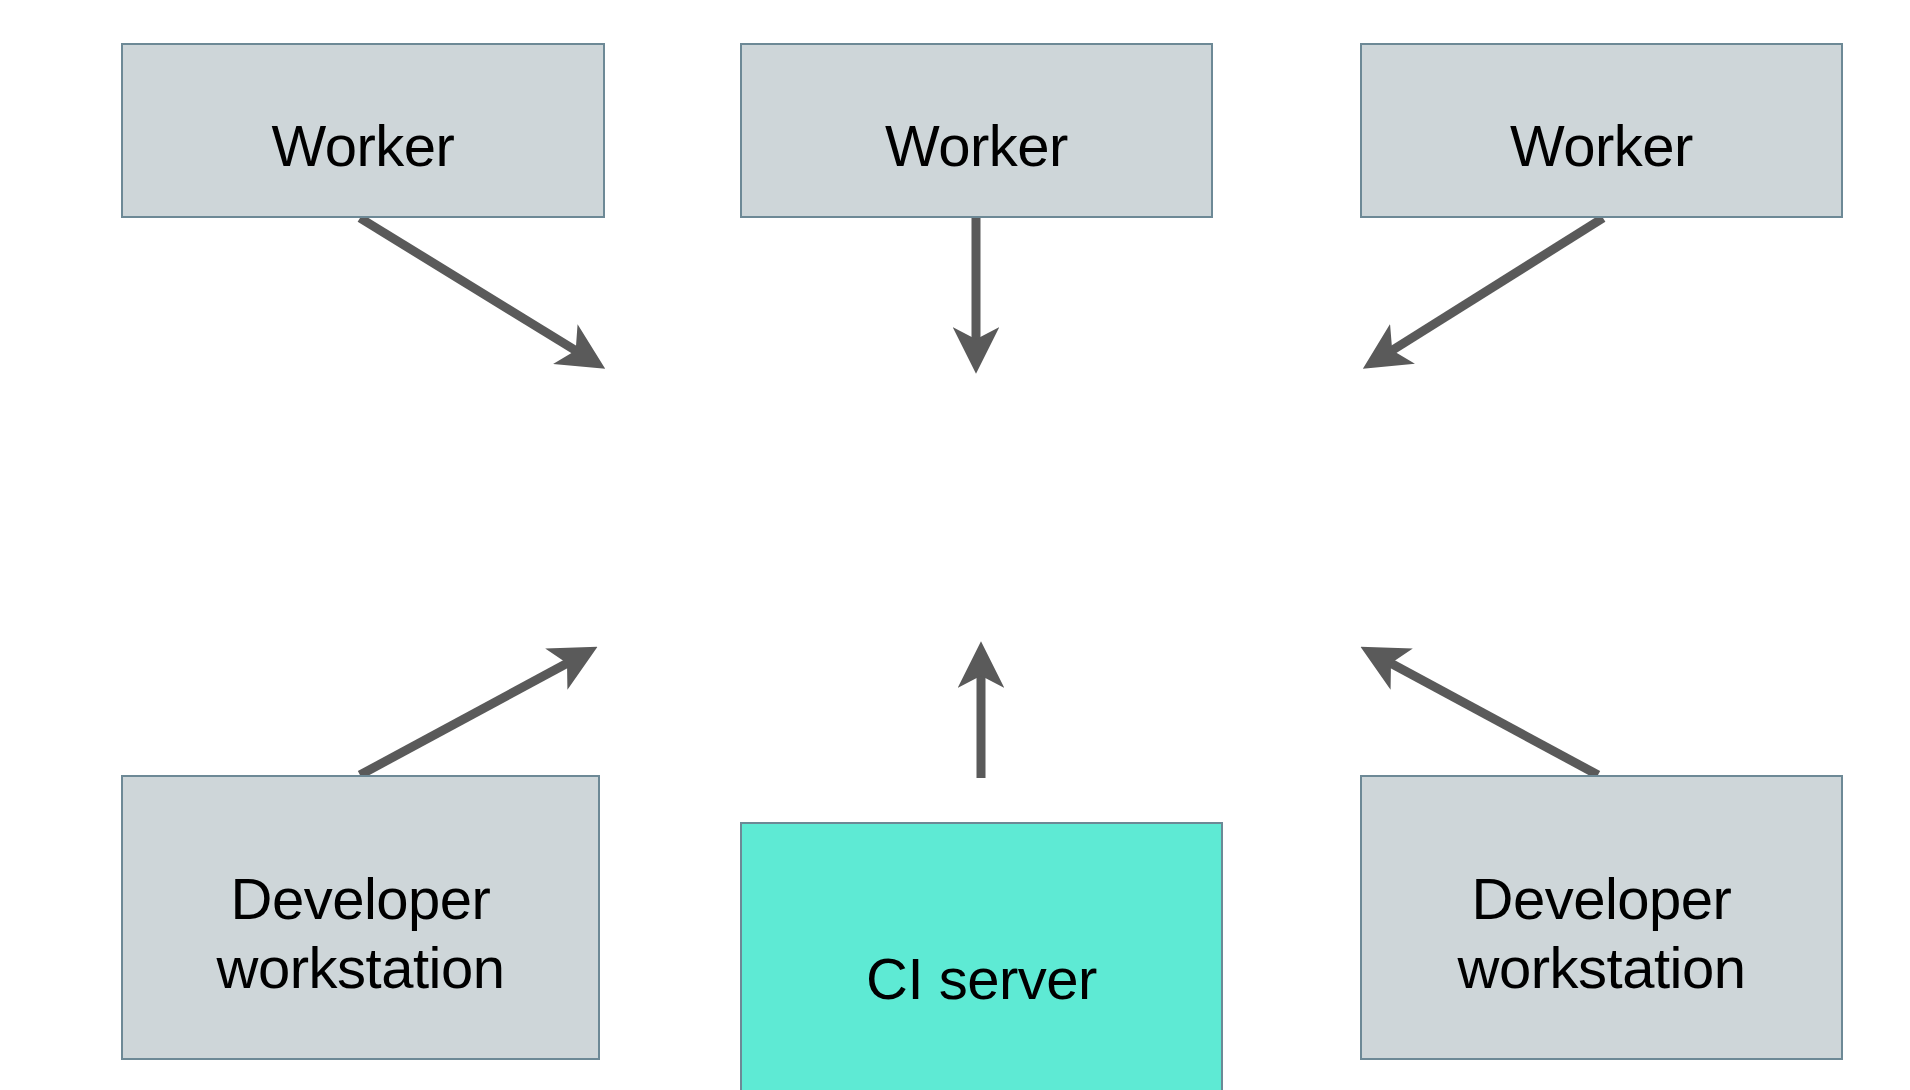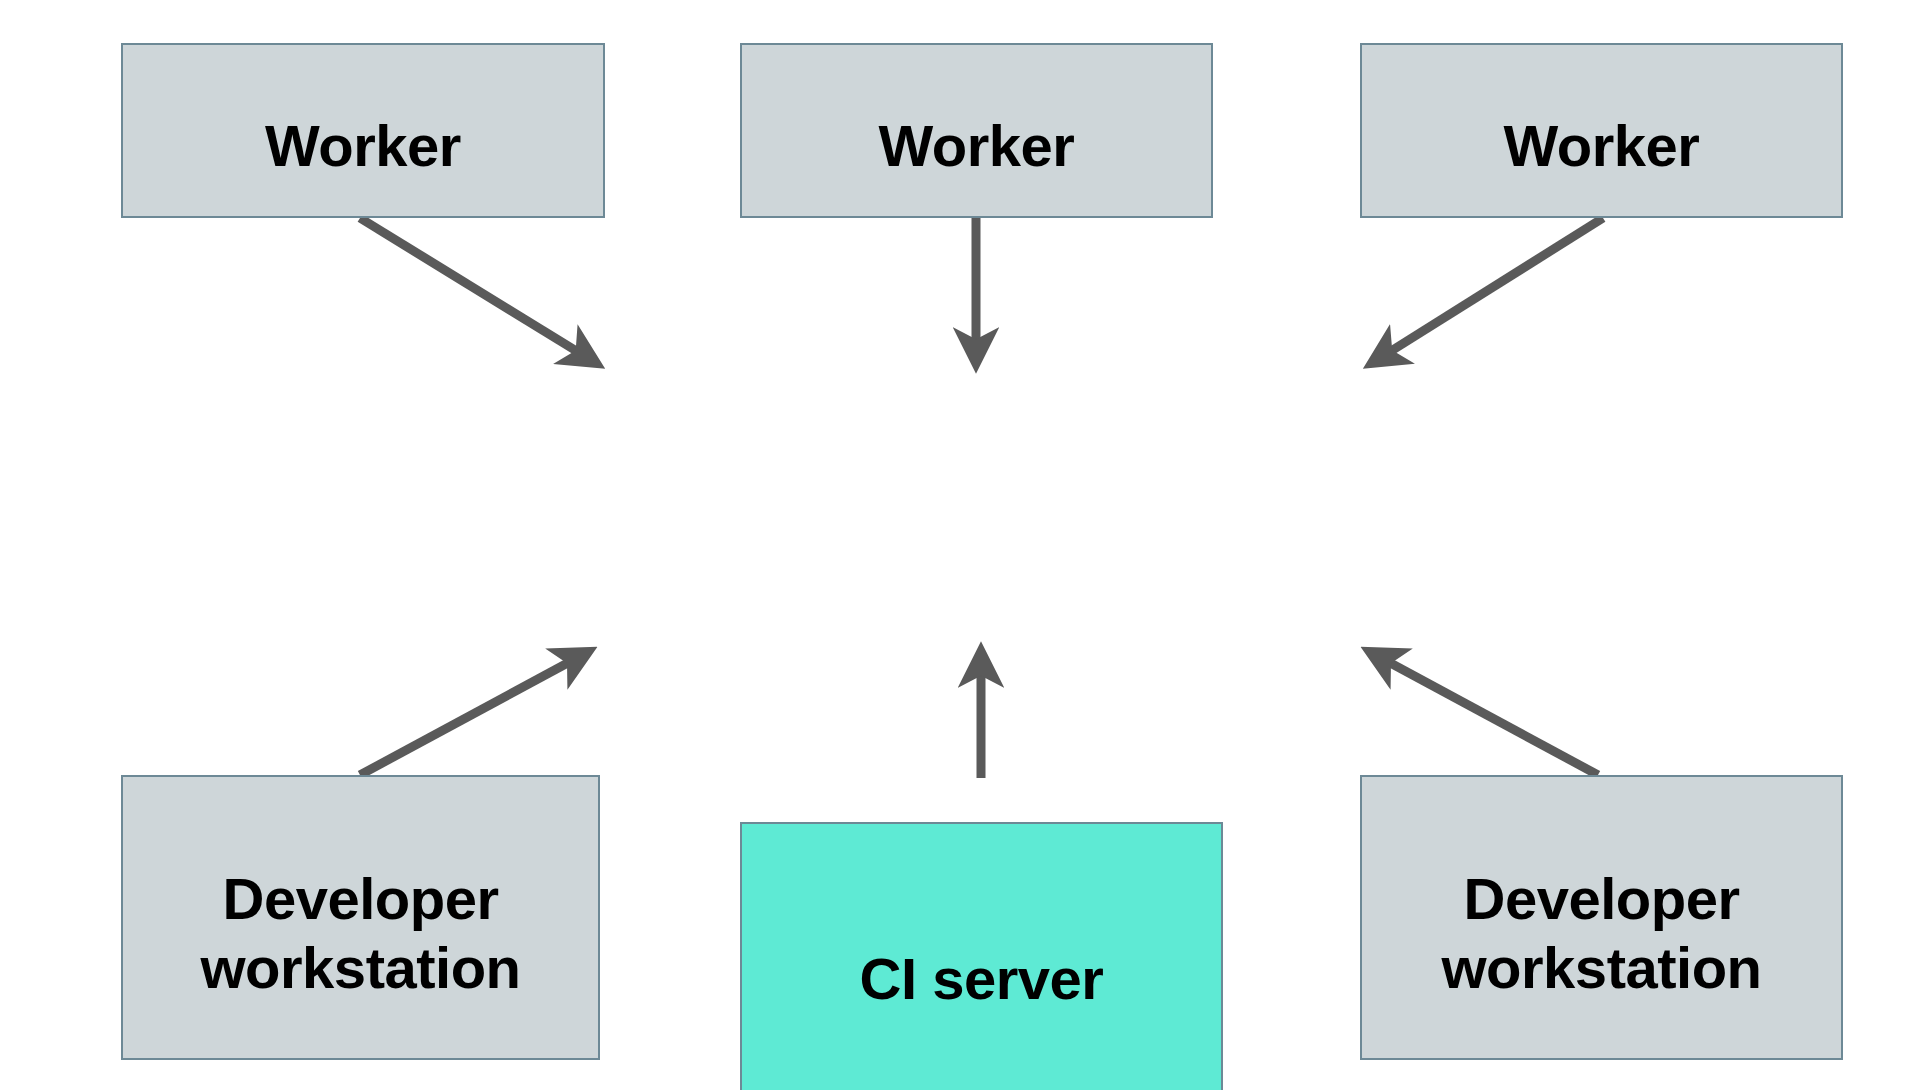--- a/index.html
+++ b/index.html
@@ -36,21 +36,21 @@
     display: flex;
     align-items: center;
     justify-content: center;
     text-align: center;
     z-index: 2;
   }
   .node-label {
     color: #000000;
     font-family: "Liberation Sans", sans-serif;
     font-size: 58px;
-    font-weight: 700;
+    font-weight: 400;
     line-height: 1.18;
     letter-spacing: -0.5px;
     white-space: pre-line;
     padding: 0 8px;
     margin-top: 32px;
   }
   .node-label.master-label {
     font-size: 56px;
   }
 </style>

